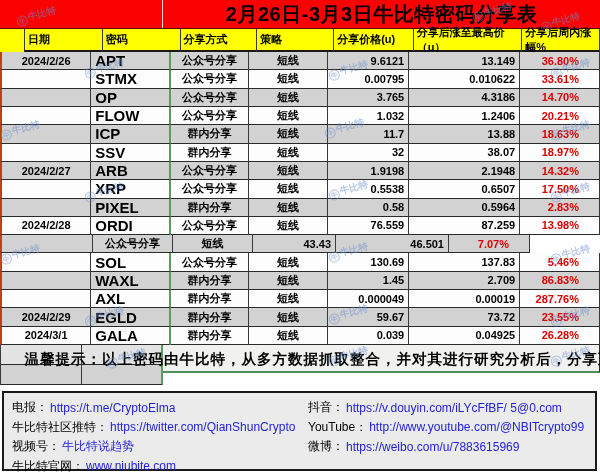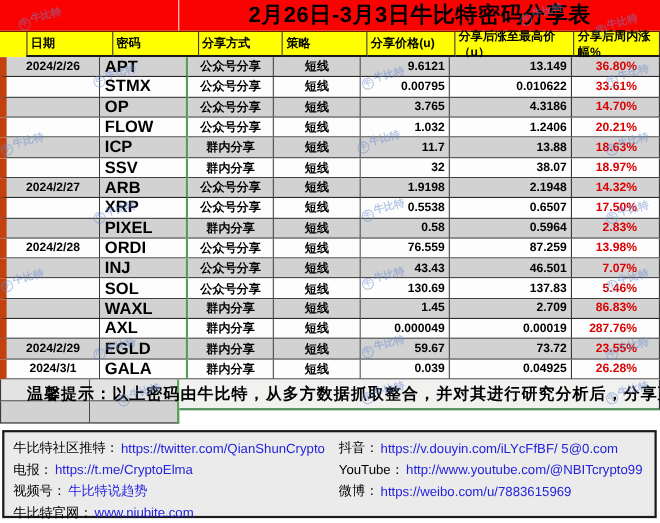--- a/index.html
+++ b/index.html
@@ -23,21 +23,21 @@
   .w-date {width:82px;} .w-code {width:81px;} .w-method {width:80px;} .w-strat {width:80px;}
   .w-price {width:83px;} .w-high {width:113px;} .w-gain {width:81px;}
 
   
   #table-body { position:absolute; left:0; top:52px; width:600px; height:293px; display:flex; flex-direction:column; }
   .trow { flex:1; display:flex; }
   .trow.odd  .cell { background:#d2d2d2; }
   .trow.even .cell { background:#fdfdfd; }
   .cell { height:100%; display:flex; align-items:center; font-size:11px; color:#000;
     border-right:1px solid #3a3a3a; border-bottom:1px solid #2a2a2a; overflow:hidden; }
-  .cell.c-date { width:93px; justify-content:center; font-weight:bold; border-left:6px solid #c2410c; }
+  .cell.c-date { width:93px; justify-content:center; font-weight:bold; border-left:2px solid #c2410c; }
   .cell.c-code { width:81px; justify-content:flex-start; padding-left:4px; font-weight:bold; font-size:15px; border-right:2px solid #55a055; }
   .cell.c-method { width:80px; justify-content:center; font-family:"DejaVu Serif", serif; font-weight:600; }
   .cell.c-strategy { width:80px; justify-content:center; font-family:"DejaVu Serif", serif; font-weight:600; }
   .cell.c-price { width:83px; justify-content:flex-end; padding-right:4px; font-weight:bold; }
   .cell.c-high { width:113px; justify-content:flex-end; padding-right:4px; font-weight:bold; }
   .cell.c-gain { width:81px; justify-content:flex-end; padding-right:20px; font-weight:bold; color:#dd0000; }
 
   
   #stub-area { position:absolute; left:0; top:345px; width:163px; height:40px; display:flex; flex-direction:column; }
   .stubrow { flex:1; display:flex; }
@@ -175,21 +175,20 @@
         <div class="cell c-date">2024/2/28</div>
         <div class="cell c-code">ORDI</div>
         <div class="cell c-method">公众号分享</div>
         <div class="cell c-strategy">短线</div>
         <div class="cell c-price">76.559</div>
         <div class="cell c-high">87.259</div>
         <div class="cell c-gain">13.98%</div>
       </div>
       <div class="trow odd">
         <div class="cell c-date"></div>
-        <div class="cell c-code">INJ</div>
         <div class="cell c-method">公众号分享</div>
         <div class="cell c-strategy">短线</div>
         <div class="cell c-price">43.43</div>
         <div class="cell c-high">46.501</div>
         <div class="cell c-gain">7.07%</div>
       </div>
       <div class="trow even">
         <div class="cell c-date"></div>
         <div class="cell c-code">SOL</div>
         <div class="cell c-method">公众号分享</div>
@@ -248,26 +247,26 @@
   </div>
 
   <div id="note-box">
     <div class="note-line">温馨提示：以上密码由牛比特，从多方数据抓取整合，并对其</div>
     <div class="note-line">进行研究分析后，分享至牛比特高端社区内</div>
   </div>
 
   <div id="footer-box">
     <div class="f-col" id="footer-left">
       <div class="f-line">
+        <span class="f-label">电报：</span>
+        <a class="f-link" href="#">https://t.me/CryptoElma</a>
+      </div>
+      <div class="f-line">
         <span class="f-label">牛比特社区推特：</span>
         <a class="f-link" href="#">https://twitter.com/QianShunCrypto</a>
-      </div>
-      <div class="f-line">
-        <span class="f-label">电报：</span>
-        <a class="f-link" href="#">https://t.me/CryptoElma</a>
       </div>
       <div class="f-line">
         <span class="f-label">视频号：</span>
         <a class="f-link" href="#">牛比特说趋势</a>
       </div>
       <div class="f-line">
         <span class="f-label">牛比特官网：</span>
         <a class="f-link" href="#">www.niubite.com</a>
       </div>
     </div>

